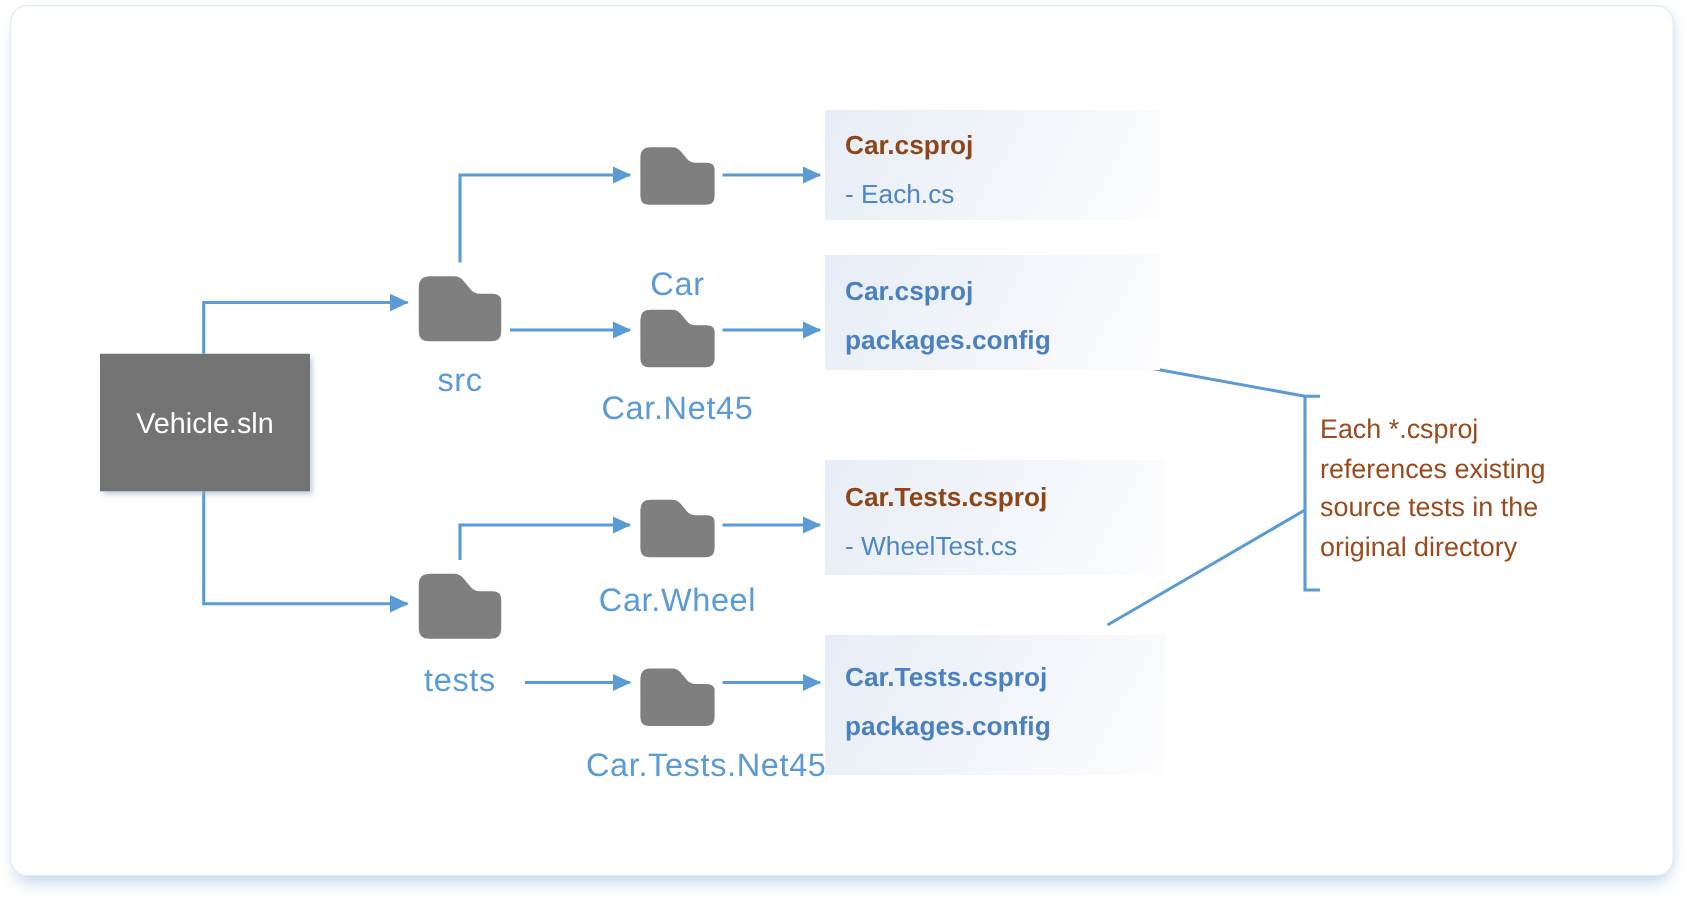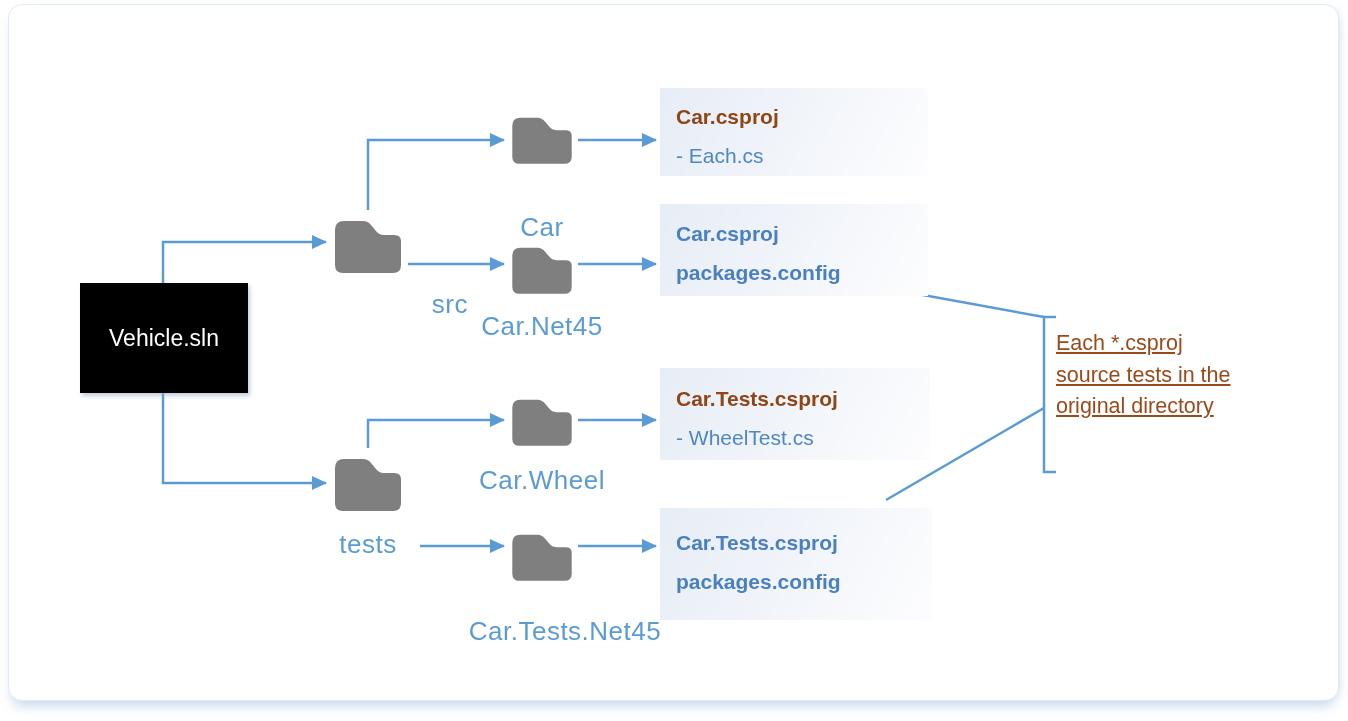--- a/index.html
+++ b/index.html
@@ -9,21 +9,21 @@
     font-family:"Liberation Sans", sans-serif;
   }
   .frame{
     position:absolute;left:8px;top:4px;width:1329px;height:695px;
     background:#ffffff;border:1px solid #e0ebf7;border-radius:14px;
     box-shadow:0 9px 12px -4px rgba(135,170,215,0.45), 6px 0 10px -6px rgba(160,190,225,0.35);
   }
   .layer{position:absolute;left:0;top:0;width:1348px;height:721px;}
   .solution-box{
     position:absolute;left:80px;top:283px;width:168px;height:110px;
-    background:#000000;box-shadow:2px 3px 4px rgba(150,170,195,0.55);
+    background:#737373;box-shadow:2px 3px 4px rgba(150,170,195,0.55);
     display:flex;align-items:center;justify-content:center;
     color:#ffffff;font-size:23px;
   }
   .folder{position:absolute;}
   .folder svg{display:block;}
   .folder-label{
     position:absolute;text-align:center;
     font-size:26px;color:#5b9bd5;letter-spacing:0.5px;
   }
   .file-block{
@@ -32,21 +32,21 @@
     padding:0 16px;font-size:21px;box-sizing:border-box;
   }
   .file-block .line{display:block;}
   .fb-title-brown{font-weight:bold;color:#8e4617;}
   .fb-item-blue{color:#4e87c5;}
   .fb-bold-blue{font-weight:bold;color:#4a80c0;}
   .annotation{
     position:absolute;left:1056px;top:328px;width:230px;
     color:#9a4a1c;font-size:21.5px;line-height:31.5px;
   }
-  .annotation div{white-space:nowrap;text-decoration:underline;}
+  .annotation div{white-space:nowrap;}
 </style>
 </head>
 <body>
 
 <div class="frame"></div>
 
 <svg class="layer" width="1348" height="721" viewBox="0 0 1348 721" fill="none">
   <defs>
     <marker id="ah" markerUnits="userSpaceOnUse" markerWidth="18" markerHeight="16" refX="14" refY="7" orient="auto">
       <path d="M0,0 L15,7 L0,14 Z" fill="#5b9bd5"></path>
@@ -71,21 +71,21 @@
 
 <div class="solution-box">
   <span>Vehicle.sln</span>
 </div>
 
 <div class="folder" style="left:328px;top:210px;">
   <svg width="80" height="70" viewBox="0 0 80 70">
     <path fill="#7f7f7f" d="M7,20 Q7,11 16,11 L35,11 Q40,11 43,15 L48,21 Q51,25 56,25 L66,25 Q73,25 73,31 L73,55 Q73,63 65,63 L15,63 Q7,63 7,55 Z"></path>
   </svg>
 </div>
-<div class="folder-label" style="left:268px;top:289px;width:200px;text-align:right;">src</div>
+<div class="folder-label" style="left:268px;top:289px;width:200px;">src</div>
 
 <div class="folder" style="left:328px;top:448px;">
   <svg width="80" height="70" viewBox="0 0 80 70">
     <path fill="#7f7f7f" d="M7,20 Q7,11 16,11 L35,11 Q40,11 43,15 L48,21 Q51,25 56,25 L66,25 Q73,25 73,31 L73,55 Q73,63 65,63 L15,63 Q7,63 7,55 Z"></path>
   </svg>
 </div>
 <div class="folder-label" style="left:268px;top:529px;width:200px;text-align:center;">tests</div>
 
 <div class="folder" style="left:506px;top:108px;">
   <svg width="72" height="62" viewBox="0 0 80 70" preserveAspectRatio="none">
@@ -106,21 +106,21 @@
     <path fill="#7f7f7f" d="M7,20 Q7,11 16,11 L35,11 Q40,11 43,15 L48,21 Q51,25 56,25 L66,25 Q73,25 73,31 L73,55 Q73,63 65,63 L15,63 Q7,63 7,55 Z"></path>
   </svg>
 </div>
 <div class="folder-label" style="left:442px;top:465px;width:200px;">Car.Wheel</div>
 
 <div class="folder" style="left:506px;top:525px;">
   <svg width="72" height="62" viewBox="0 0 80 70" preserveAspectRatio="none">
     <path fill="#7f7f7f" d="M7,20 Q7,11 16,11 L35,11 Q40,11 43,15 L48,21 Q51,25 56,25 L66,25 Q73,25 73,31 L73,55 Q73,63 65,63 L15,63 Q7,63 7,55 Z"></path>
   </svg>
 </div>
-<div class="folder-label" style="left:445px;top:616px;width:240px;">Car.Tests.Net45</div>
+<div class="folder-label" style="left:445px;top:597px;width:240px;">Car.Tests.Net45</div>
 
 <div class="file-block" style="left:660px;top:88px;width:268px;height:88px;padding-top:9px;line-height:39px;">
   <span class="line fb-title-brown">Car.csproj</span>
   <span class="line fb-item-blue">- Each.cs</span>
 </div>
 
 <div class="file-block" style="left:660px;top:204px;width:268px;height:92px;padding-top:10px;line-height:39px;">
   <span class="line fb-bold-blue">Car.csproj</span>
   <span class="line fb-bold-blue">packages.config</span>
 </div>
@@ -130,15 +130,16 @@
   <span class="line fb-item-blue">- WheelTest.cs</span>
 </div>
 
 <div class="file-block" style="left:660px;top:508px;width:272px;height:112px;padding-top:15px;line-height:39px;">
   <span class="line fb-bold-blue">Car.Tests.csproj</span>
   <span class="line fb-bold-blue">packages.config</span>
 </div>
 
 <div class="annotation">
   <div>Each *.csproj</div>
+  <div>references existing</div>
   <div>source tests in the</div>
   <div>original directory</div>
 </div>
 
 </body></html>

